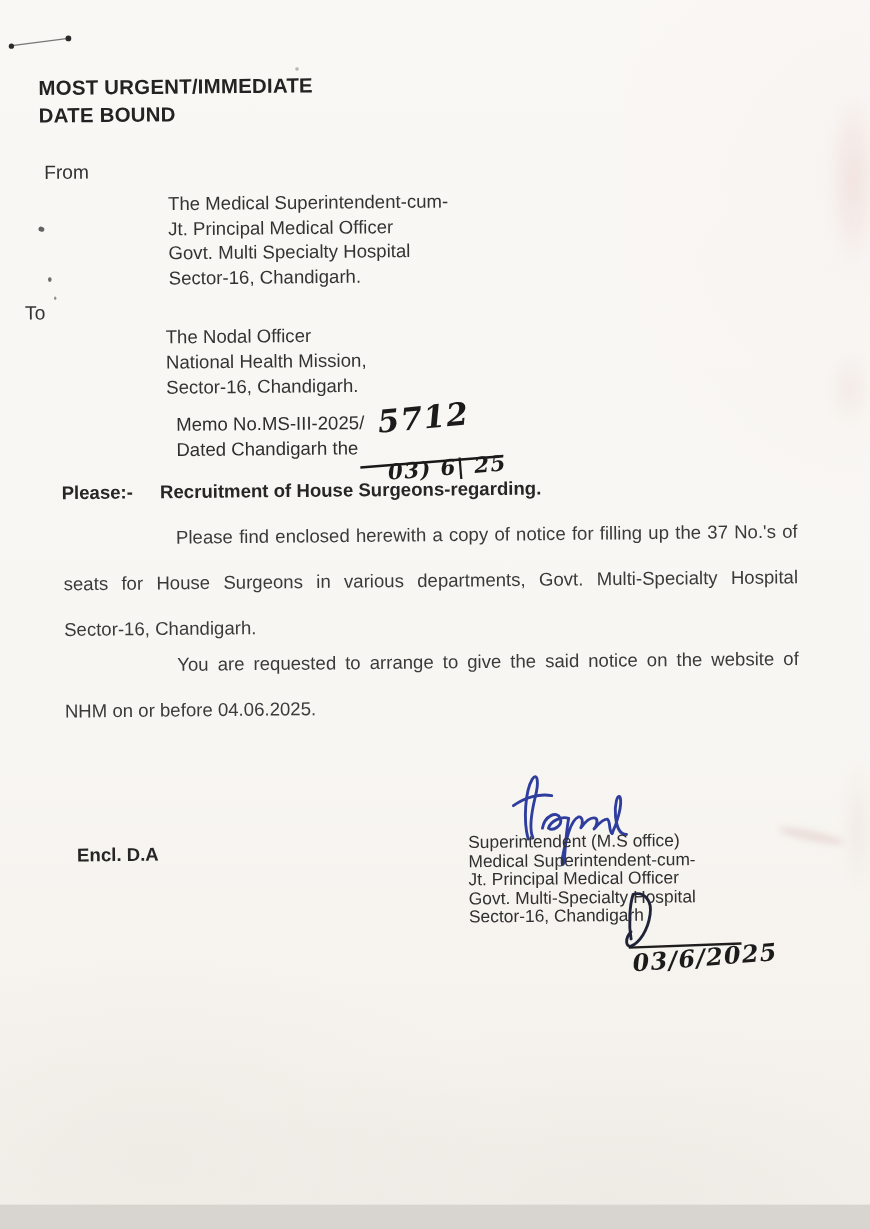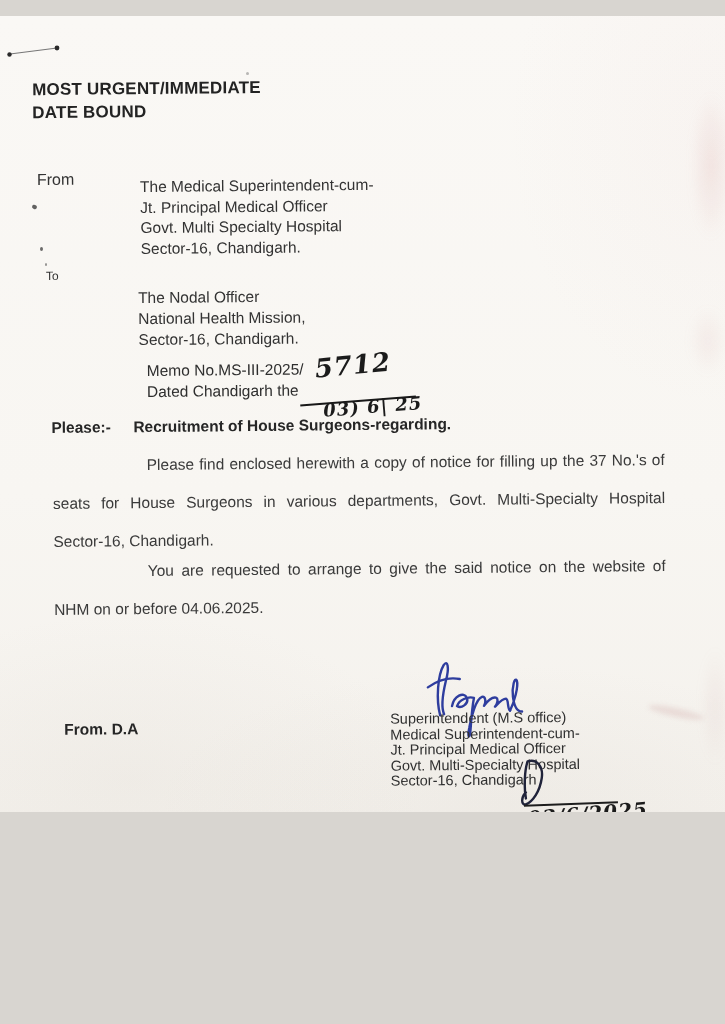--- a/index.html
+++ b/index.html
@@ -1,36 +1,36 @@
 <!DOCTYPE html>
 <html><head>
 <meta charset="utf-8">
 <style>
   html,body{margin:0;padding:0;background:#d8d5d0;}
   .page{
     position:relative;
-    width:725px;height:796px;
-    margin:16px auto;
+    width:725px;height:1004px;
+    margin:0 auto;
     background:
       radial-gradient(ellipse 420px 240px at 18% 96%, rgba(190,182,170,0.10), transparent 70%),
       radial-gradient(ellipse 500px 200px at 70% 99%, rgba(185,178,168,0.10), transparent 70%),
       radial-gradient(ellipse 300px 400px at 99% 14%, rgba(225,190,190,0.07), transparent 70%),
       linear-gradient(180deg,#faf8f5 0%, #f8f6f2 60%, #f4f1ec 100%);
     overflow:hidden;
     font-family:"Liberation Sans", sans-serif;
     color:#2e2e2e;
   }
   .content{position:absolute;inset:0;transform:rotate(-0.55deg);transform-origin:360px 480px;}
   .abs{position:absolute;}
   .typed{font-size:15.5px;color:#333;}
   .bold{font-weight:700;color:#262626;}
   .classification{left:36px;top:59px;font-size:17px;font-weight:700;line-height:23px;letter-spacing:0.2px;color:#232323;}
-  .from-label{left:40px;top:152px;font-size:16px;}
+  .from-label{left:40px;top:133px;font-size:16px;}
   .from-block{left:143px;top:159px;line-height:20.5px;font-size:15.5px;}
-  .to-label{left:48px;top:250px;font-size:12px;}
+  .to-label{left:23px;top:250px;font-size:16px;}
   .to-block{left:140px;top:269px;line-height:21px;font-size:15.5px;}
   .memo-area{left:148px;top:344px;width:330px;height:70px;font-size:15.5px;}
   .memo-line2{position:absolute;left:0;top:21px;}
   .hand{font-family:"DejaVu Serif", serif;font-style:italic;color:#1b1b1b;letter-spacing:1px;}
   .hand-number{position:absolute;left:168px;top:-10px;font-size:26px;font-weight:700;transform:rotate(-5deg);}
   .blank-underline{position:absolute;left:153px;top:40px;width:116px;border-bottom:2.2px solid #181818;transform:rotate(-4deg);}
   .hand-date-top{position:absolute;left:176px;top:36px;font-size:18px;font-weight:700;transform:rotate(-4deg);white-space:nowrap;}
   .subject-row{left:52px;top:400px;width:480px;font-size:15.5px;}
   .subject-text{position:absolute;left:82px;top:0;white-space:nowrap;}
   .para{left:53px;width:612px;line-height:38px;font-size:15.5px;color:#3a3a3a;}
@@ -118,21 +118,21 @@
       <div class="line just indent">Please find enclosed herewith a copy of notice for filling up the 37 No.'s of</div>
       <div class="line just">seats for House Surgeons in various departments, Govt. Multi-Specialty Hospital</div>
       <div class="line">Sector-16, Chandigarh.</div>
     </div>
 
     <div class="abs para para2">
       <div class="line just indent">You are requested to arrange to give the said notice on the website of</div>
       <div class="line">NHM on or before 04.06.2025.</div>
     </div>
 
-    <div class="abs encl">From.  D.A</div>
+    <div class="abs encl">Encl.  D.A</div>
 
     <div class="abs sig-area">
       <svg class="sig-svg" width="104" height="84" viewBox="0 0 104 84">
         <g fill="none" stroke="#2e3d9e" stroke-width="2.4" stroke-linecap="round" stroke-linejoin="round">
           <path d="M14,56 C10,40 12,16 18,6 C22,0 24,8 20,22 C17,34 15,48 18,55"></path>
           <path d="M2,28 C12,21 24,18 34,20"></path>
           <path d="M26,47 C28,37 38,32 41,39 C43,45 35,50 31,47 C33,41 42,37 48,39 C46,48 45,62 44,74 C43,80 41,78 43,69 C45,58 50,40 56,38 C60,37 60,44 58,47 C61,43 66,38 70,39 C73,40 71,46 69,48 C72,45 76,40 80,40 C83,41 81,50 84,52"></path>
           <path d="M84,52 C88,44 93,28 91,22 C89,18 86,28 87,38 C88,47 90,53 96,53"></path>
         </g>
       </svg>

